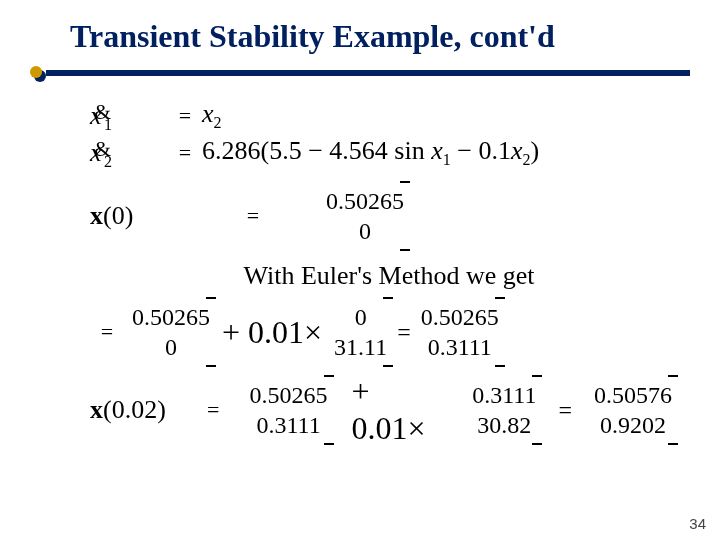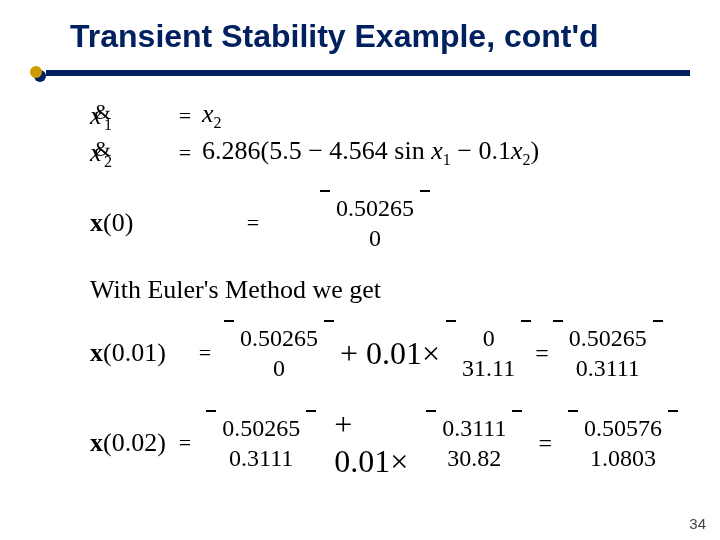--- a/index.html
+++ b/index.html
@@ -16,21 +16,21 @@
     width: 720px;
     height: 540px;
     position: relative;
     box-sizing: border-box;
   }
   .title {
     position: absolute;
     top: 18px;
     left: 70px;
     right: 20px;
-    font-family: Liberation Sans, sans-serif;
+    font-family: Liberation Serif, serif;
     font-weight: bold;
     color: #002060;
     font-size: 32px;
     line-height: 1.15;
   }
   .rule-wrap {
     position: absolute;
     top: 66px;
     left: 30px;
     width: 660px;
@@ -67,28 +67,29 @@
     align-items: center;
     margin: 4px 0;
   }
   .lbl {
     display: inline-block;
   }
   .w1 { width: 78px; }
   .w2 { width: 98px; }
   .eq { width: 34px; text-align: center; font-size: 22px;}
   .sub { font-size: 16px; vertical-align: sub; }
-  .txt { margin: 10px 0 6px 0; }
+  .txt { margin: 10px 0 6px 8px; text-align: center; }
   .bold { font-weight: bold; }
 
   
   .mat {
     display: inline-flex;
-    align-items: flex-start;
-    margin: 9px 2px;
+    align-items: flex-end;
+    margin: 0 2px;
+    flex-direction: column;
   }
   .br {
     width: 9px;
     position: relative;
     border-top: 1.6px solid #000;
     border-bottom: 1.6px solid #000;
   }
   .br.l { border-left: 1.6px solid #000; }
   .br.r { border-right: 1.6px solid #000; }
   .col {
@@ -191,23 +192,20 @@
           <span class="cell">0.50265</span>
           <span class="cell">0</span>
         </span>
         <span class="br r"></span>
       </span>
     </div>
 
     <div class="txt">With Euler's Method we get</div>
 
     <div class="row">
-      <span class="lbl w2">
-        <span class="bold">x</span><span>(0.01)</span>
-      </span>
       <span class="eq">=</span>
       <span class="mat">
         <span class="br l"></span>
         <span class="col">
           <span class="cell">0.50265</span>
           <span class="cell">0</span>
         </span>
         <span class="br r"></span>
       </span>
       <span class="op">+ 0.01×</span>
@@ -250,21 +248,21 @@
           <span class="cell">0.3111</span>
           <span class="cell">30.82</span>
         </span>
         <span class="br r"></span>
       </span>
       <span class="opx">=</span>
       <span class="mat">
         <span class="br l"></span>
         <span class="col">
           <span class="cell">0.50576</span>
-          <span class="cell">1.0803</span>
+          <span class="cell">0.9202</span>
         </span>
         <span class="br r"></span>
       </span>
     </div>
 
   </div>
 
   <div class="pagenum">34</div>
 </div>
 

